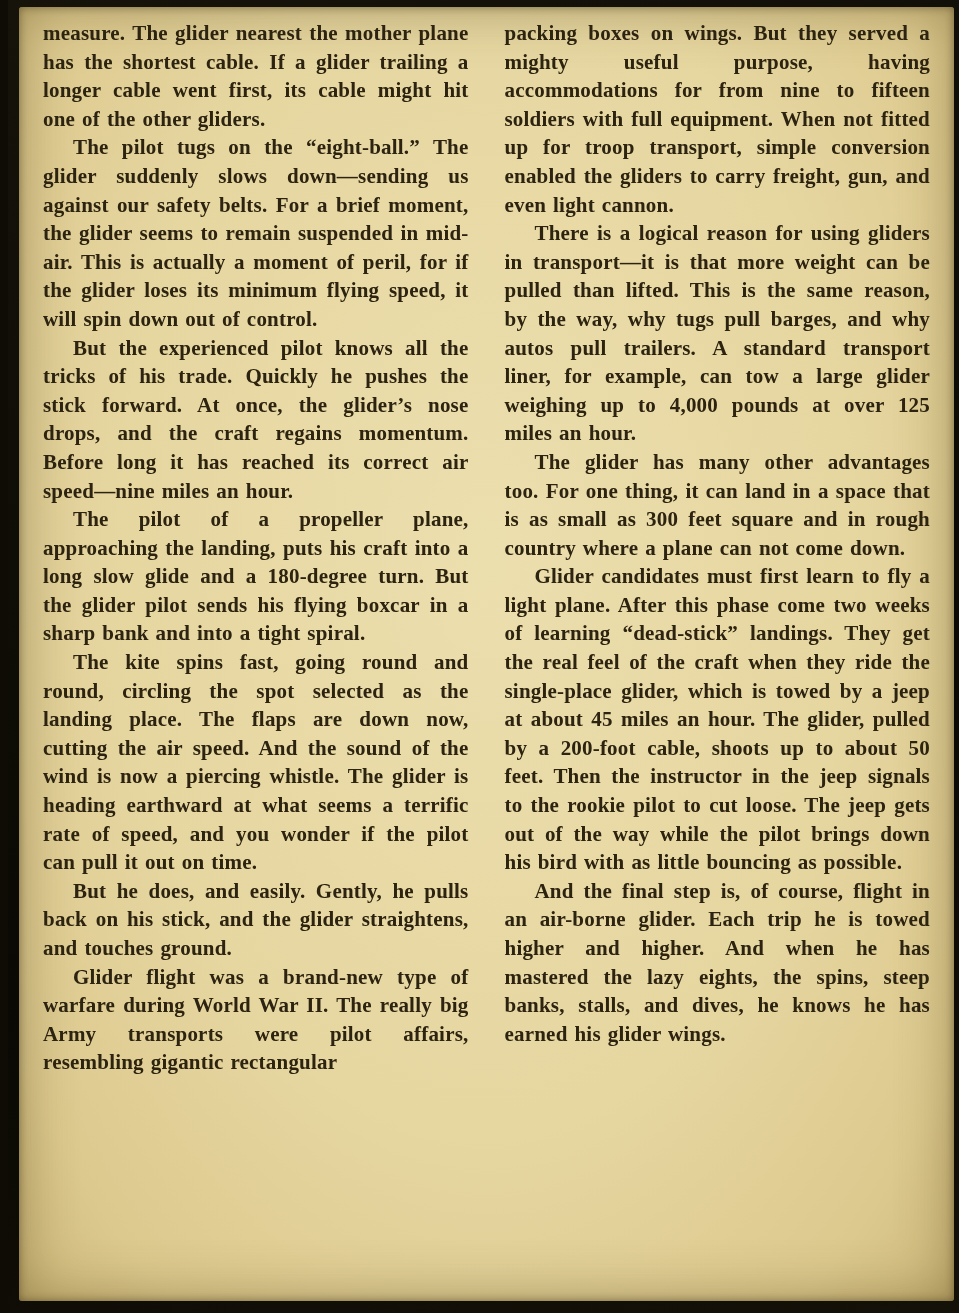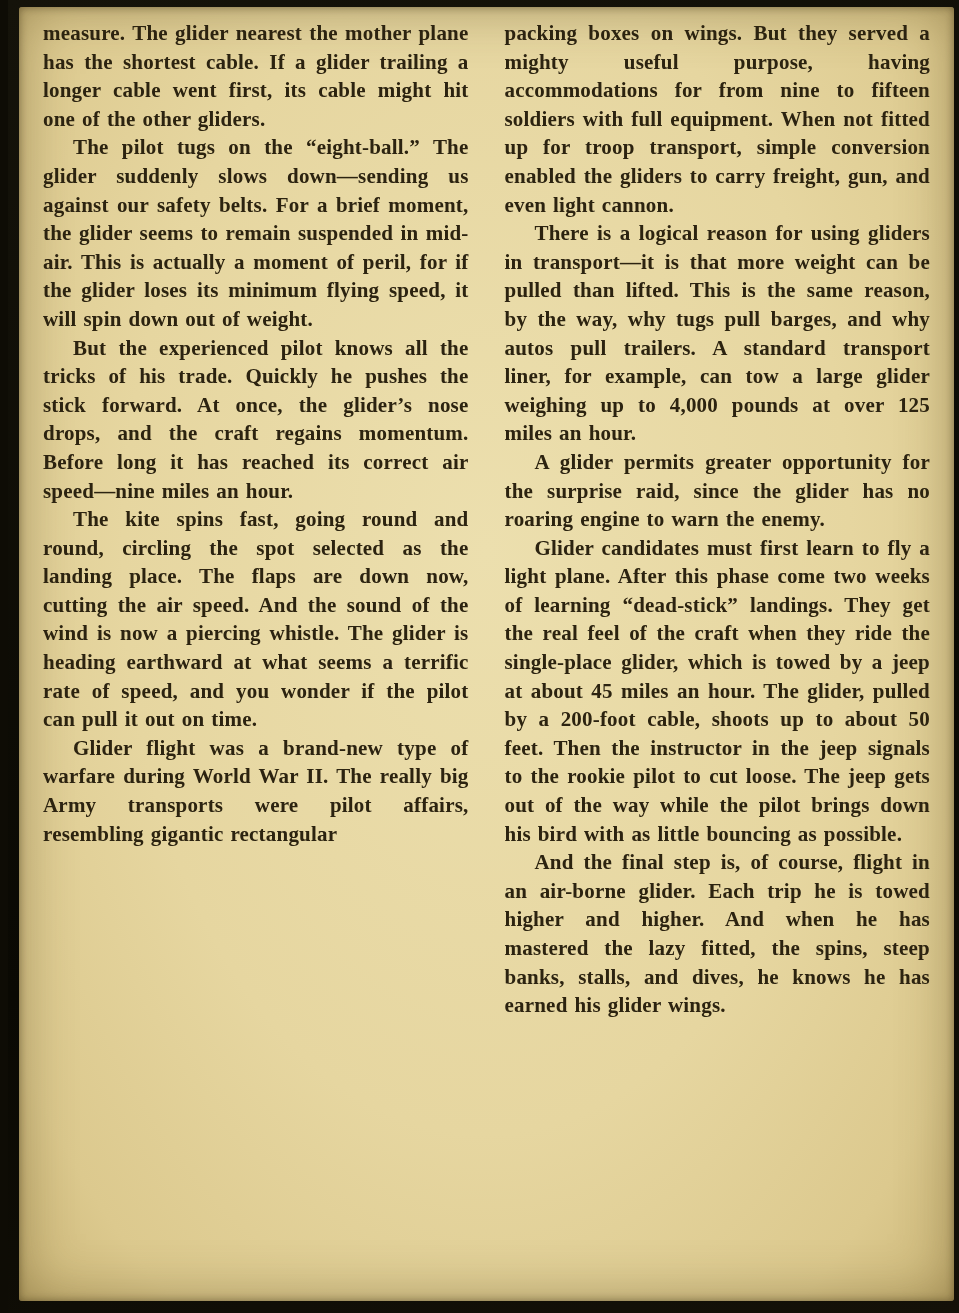--- a/index.html
+++ b/index.html
@@ -63,29 +63,31 @@
 </style>
 </head>
 <body>
 
 <div class="scan-frame">
   <div class="paper">
     <div class="text-area">
 
       <div class="column">
         <p class="flush">measure. The glider nearest the mother plane has the shortest cable. If a glider trailing a longer cable went first, its cable might hit one of the other gliders.</p>
-        <p>The pilot tugs on the “eight-ball.” The glider suddenly slows down—sending us against our safety belts. For a brief moment, the glider seems to remain suspended in mid-air. This is actually a moment of peril, for if the glider loses its minimum flying speed, it will spin down out of weight.</p>
+        <p>The pilot tugs on the “eight-ball.” The glider suddenly slows down—sending us against our safety belts. For a brief moment, the glider seems to remain suspended in mid-air. This is actually a moment of peril, for if the glider loses its minimum flying speed, it will spin down out of control.</p>
         <p>But the experienced pilot knows all the tricks of his trade. Quickly he pushes the stick forward. At once, the glider’s nose drops, and the craft regains momentum. Before long it has reached its correct air speed—nine miles an hour.</p>
+        <p>The pilot of a propeller plane, approaching the landing, puts his craft into a long slow glide and a 180-degree turn. But the glider pilot sends his flying boxcar in a sharp bank and into a tight spiral.</p>
         <p>The kite spins fast, going round and round, circling the spot selected as the landing place. The flaps are down now, cutting the air speed. And the sound of the wind is now a piercing whistle. The glider is heading earthward at what seems a terrific rate of speed, and you wonder if the pilot can pull it out on time.</p>
+        <p>But he does, and easily. Gently, he pulls back on his stick, and the glider straightens, and touches ground.</p>
         <p>Glider flight was a brand-new type of warfare during World War II. The really big Army transports were pilot affairs, resembling gigantic rectangular</p>
       </div>
 
       <div class="column">
         <p class="flush">packing boxes on wings. But they served a mighty useful purpose, having accommodations for from nine to fifteen soldiers with full equipment. When not fitted up for troop transport, simple conversion enabled the gliders to carry freight, gun, and even light cannon.</p>
         <p>There is a logical reason for using gliders in transport—it is that more weight can be pulled than lifted. This is the same reason, by the way, why tugs pull barges, and why autos pull trailers. A standard transport liner, for example, can tow a large glider weighing up to 4,000 pounds at over 125 miles an hour.</p>
-        <p>A glider permits greater opportunity for the surprise raid, since the glider has no roaring engine to warn the enemy.</p>
+        <p>The glider has many other advantages too. For one thing, it can land in a space that is as small as 300 feet square and in rough country where a plane can not come down.</p>
         <p>Glider candidates must first learn to fly a light plane. After this phase come two weeks of learning “dead-stick” landings. They get the real feel of the craft when they ride the single-place glider, which is towed by a jeep at about 45 miles an hour. The glider, pulled by a 200-foot cable, shoots up to about 50 feet. Then the instructor in the jeep signals to the rookie pilot to cut loose. The jeep gets out of the way while the pilot brings down his bird with as little bouncing as possible.</p>
-        <p>And the final step is, of course, flight in an air-borne glider. Each trip he is towed higher and higher. And when he has mastered the lazy fitted, the spins, steep banks, stalls, and dives, he knows he has earned his glider wings.</p>
+        <p>And the final step is, of course, flight in an air-borne glider. Each trip he is towed higher and higher. And when he has mastered the lazy eights, the spins, steep banks, stalls, and dives, he knows he has earned his glider wings.</p>
       </div>
 
     </div>
   </div>
 </div>
 
 </body></html>

